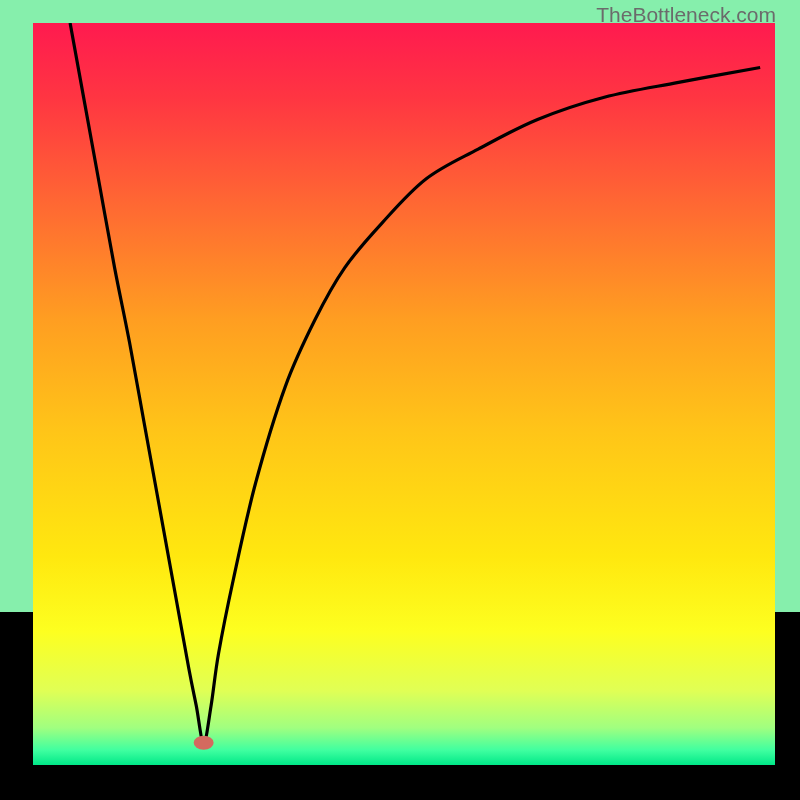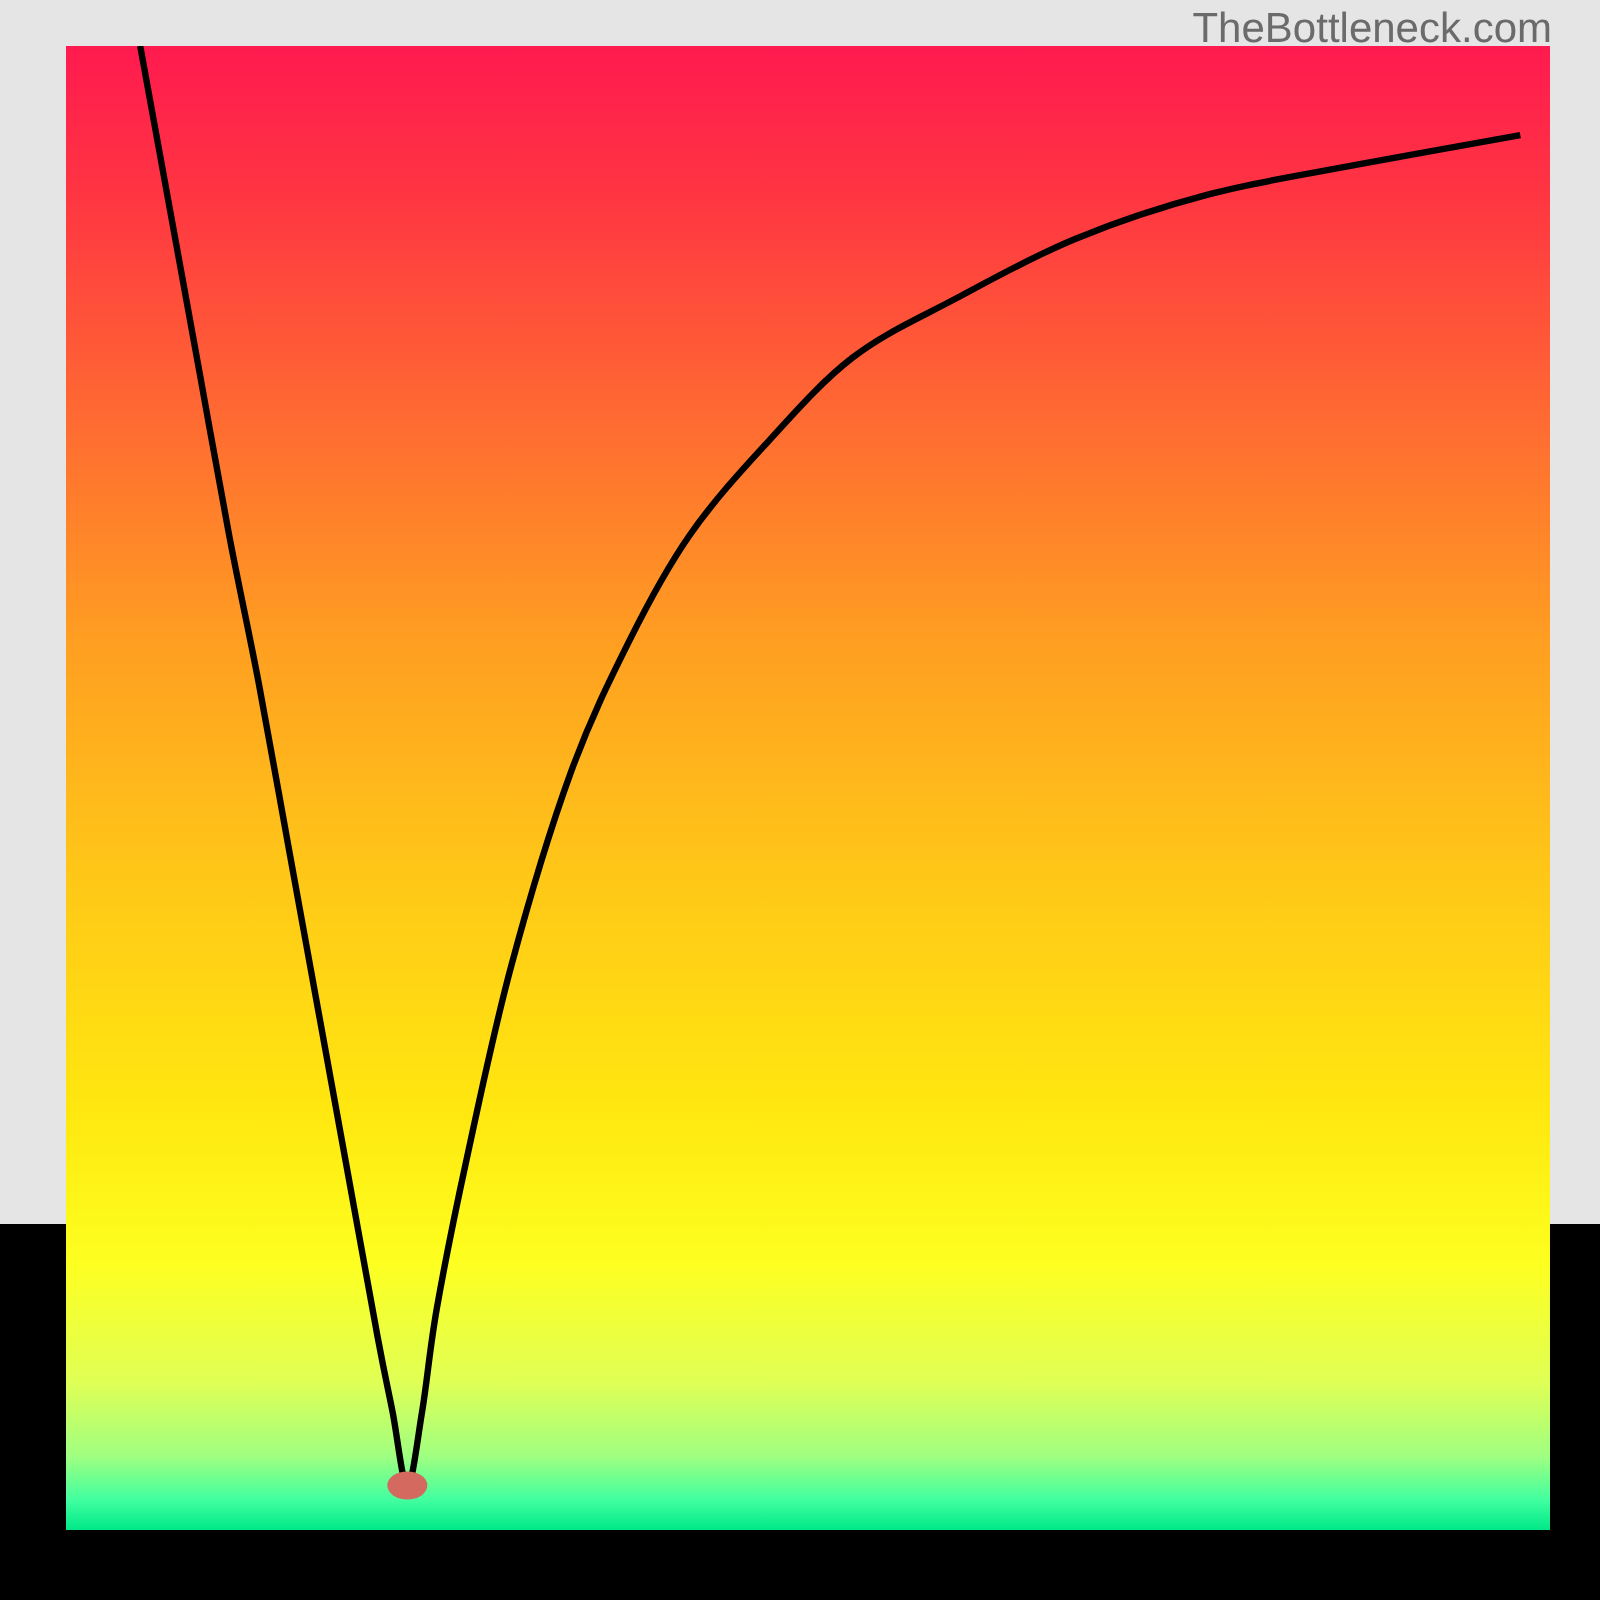--- a/index.html
+++ b/index.html
@@ -7,21 +7,21 @@
     padding: 0;
     width: 800px;
     height: 800px;
     background: #000;
     font-family: Arial, Helvetica, sans-serif;
   }
   #container {
     position: relative;
     width: 800px;
     height: 612px;
-    background: #e5e5e5;
+    background: #86efac;
   }
   #plot-area {
     position: absolute;
     left: 33px;
     top: 23px;
     width: 742px;
     height: 742px;
     overflow: hidden;
   }
   #gradient-bg {

